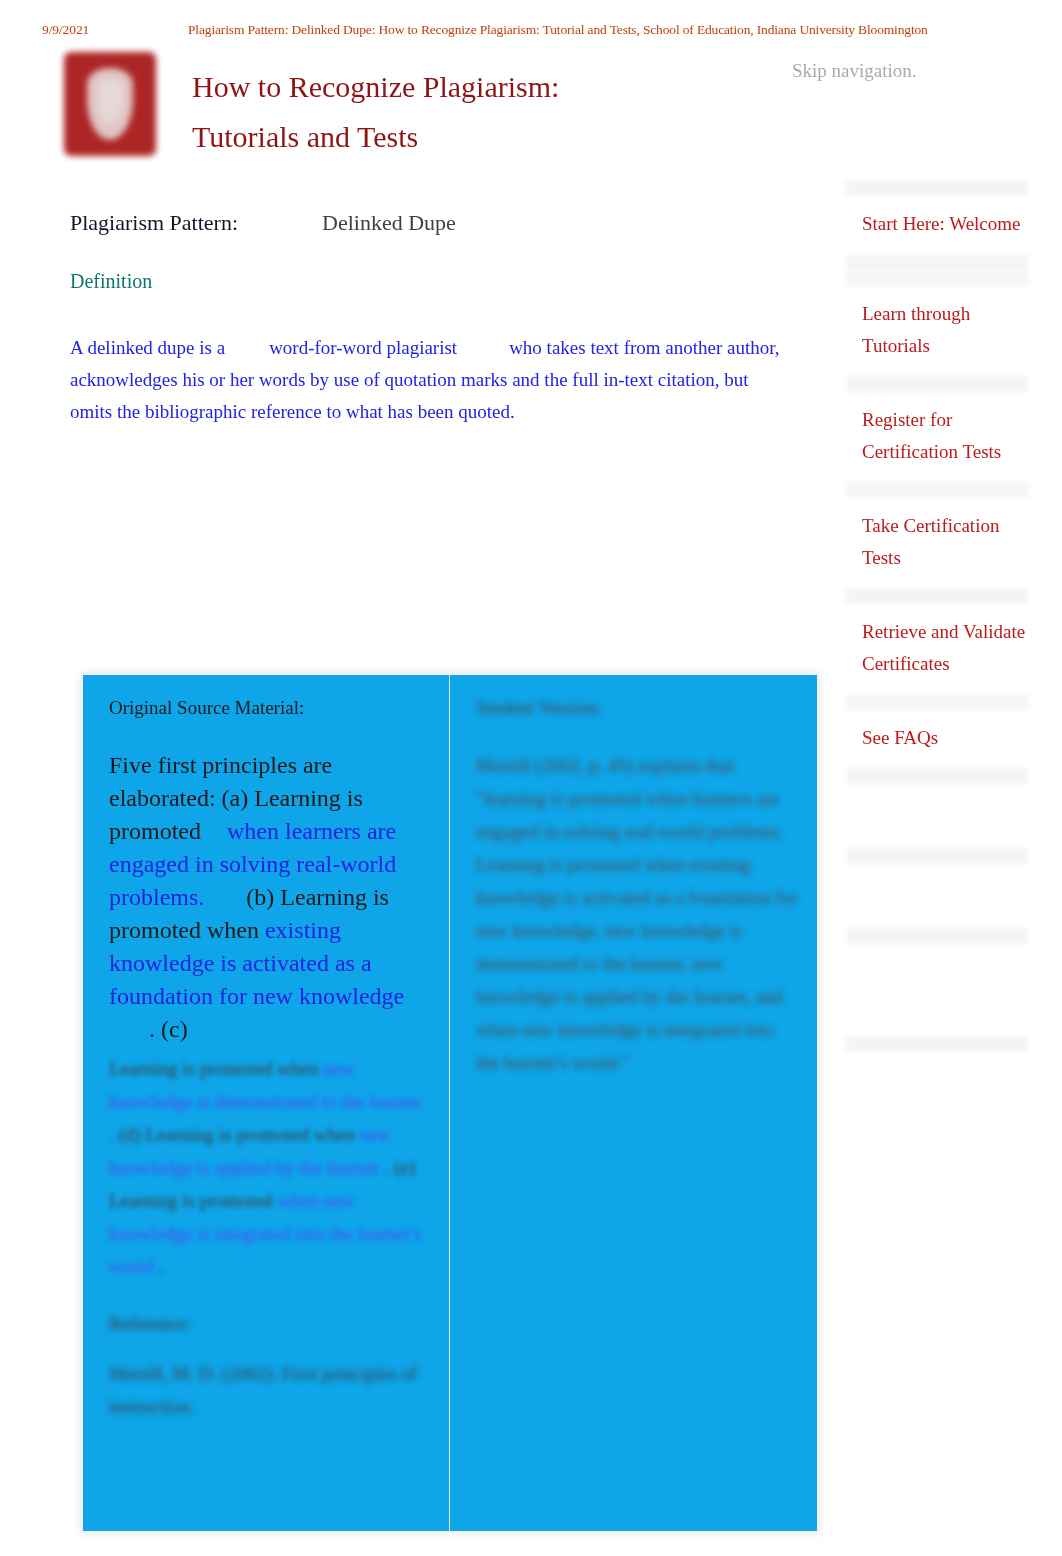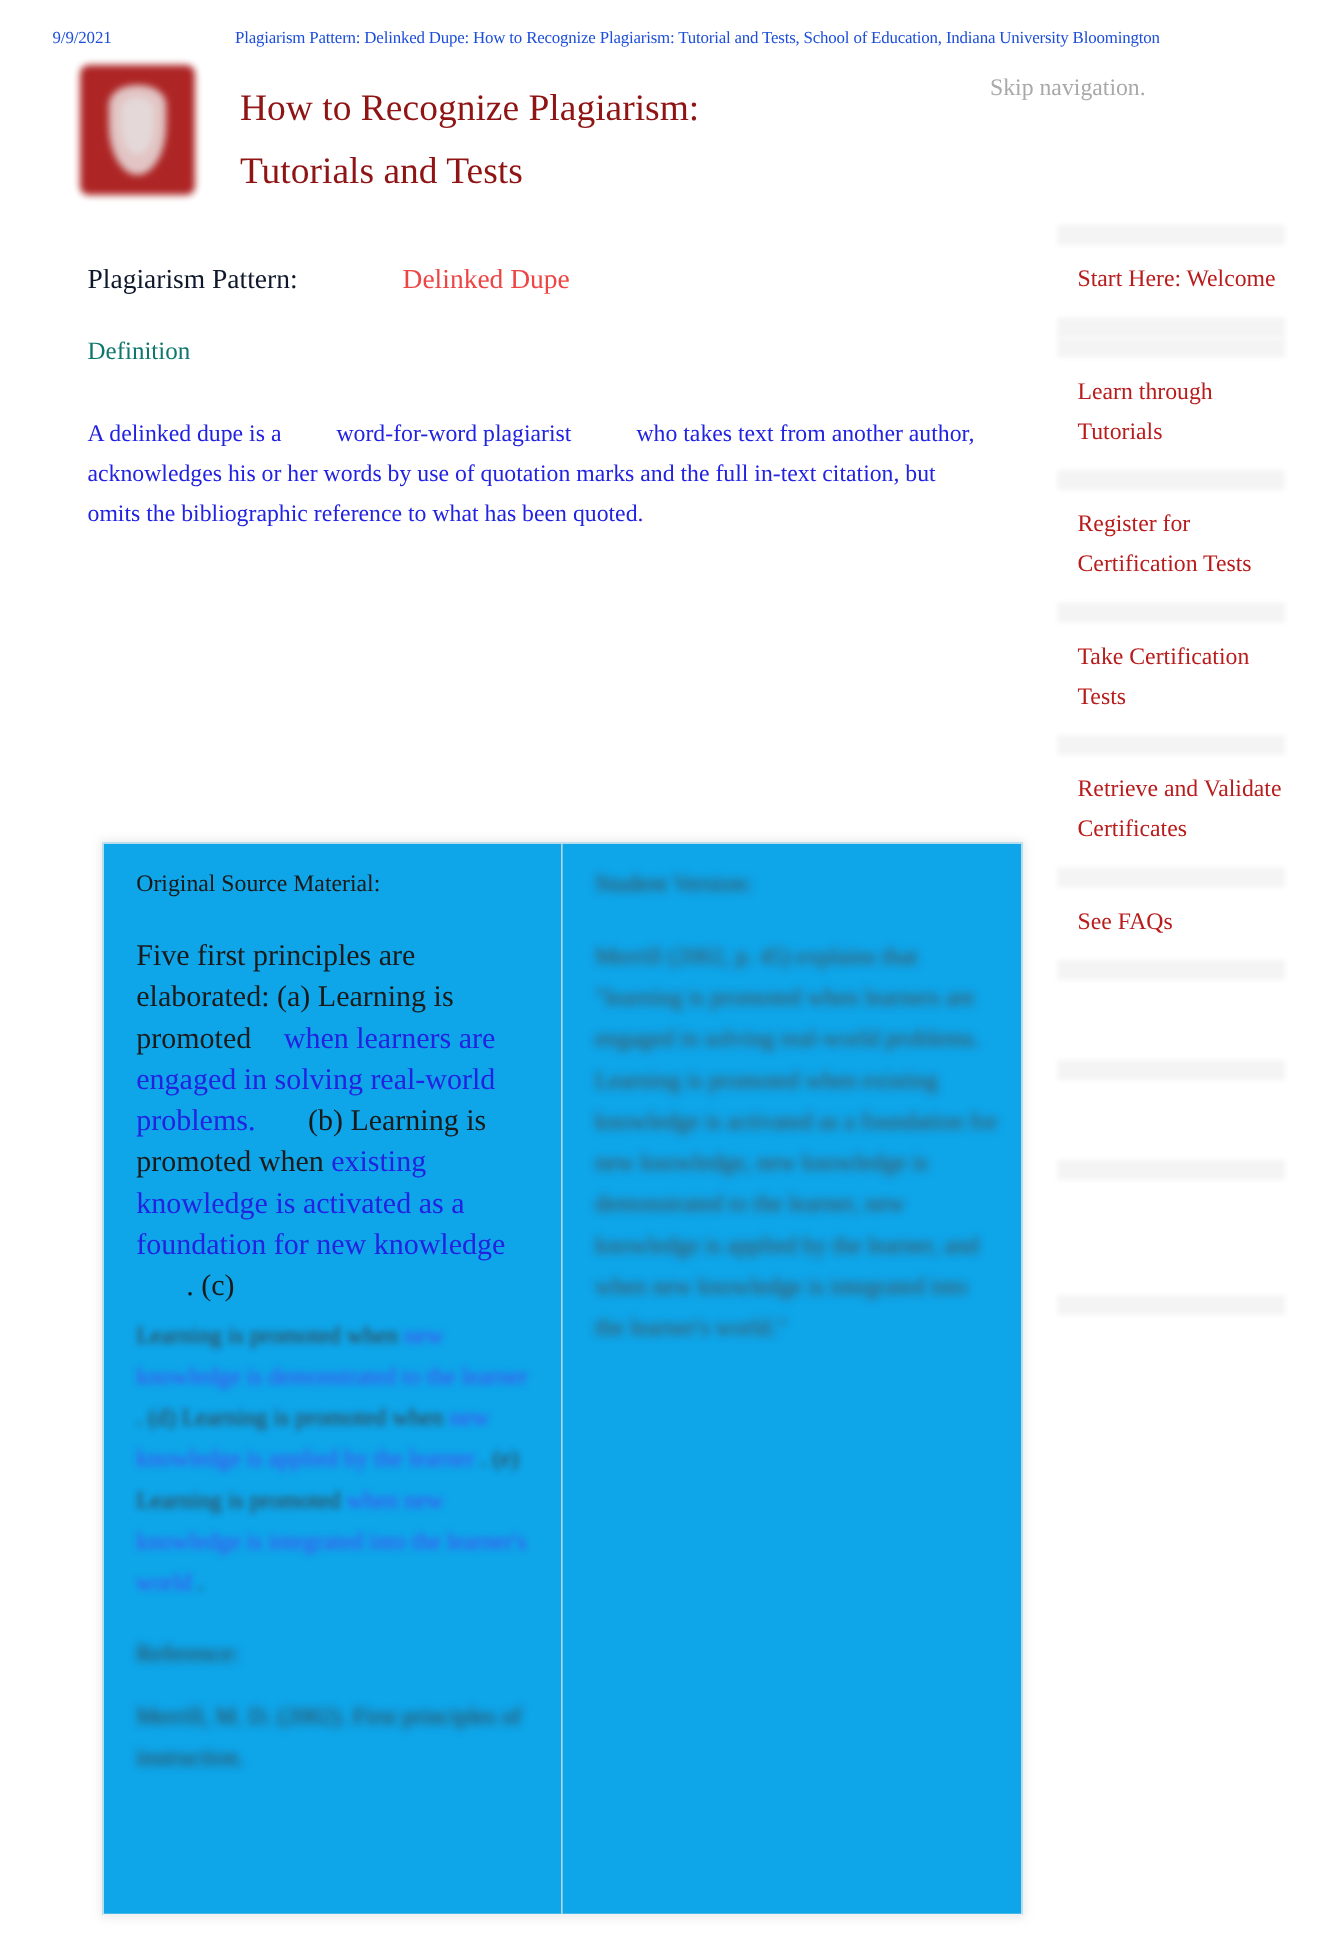--- a/index.html
+++ b/index.html
@@ -18,21 +18,21 @@
     height: 1556px;
     background: #fff;
   }
 
   
   .print-header {
     position: absolute;
     top: 22px; left: 0; width: 1062px;
     height: 22px;
     font-size: 13px;
-    color: #1d4ed8;
+    color: #c2410c;
     padding-left: 44px;
   }
   .print-header .ph-date {
     position: absolute; left: 42px; top: 0;
     font-size: 13.5px;
     letter-spacing: -0.1px;
   }
   .print-header .ph-title {
     position: absolute; left: 188px; top: 0;
     font-size: 13.5px;
@@ -99,21 +99,21 @@
   }
 
   .pattern-line {
     position: absolute;
     left: 70px; top: 14px;
     font-size: 22px;
     white-space: nowrap;
   }
   .pattern-line .pl-label { color: #0f172a; }
   .pattern-line .pl-gap { display: inline-block; width: 84px; }
-  .pattern-line .pl-value { color: #ef4444; }
+  .pattern-line .pl-value { color: #404040; }
 
   .definition-label {
     position: absolute;
     left: 70px; top: 74px;
     font-size: 20px;
     color: #0f766e;
   }
 
   .definition-body {
     position: absolute;

